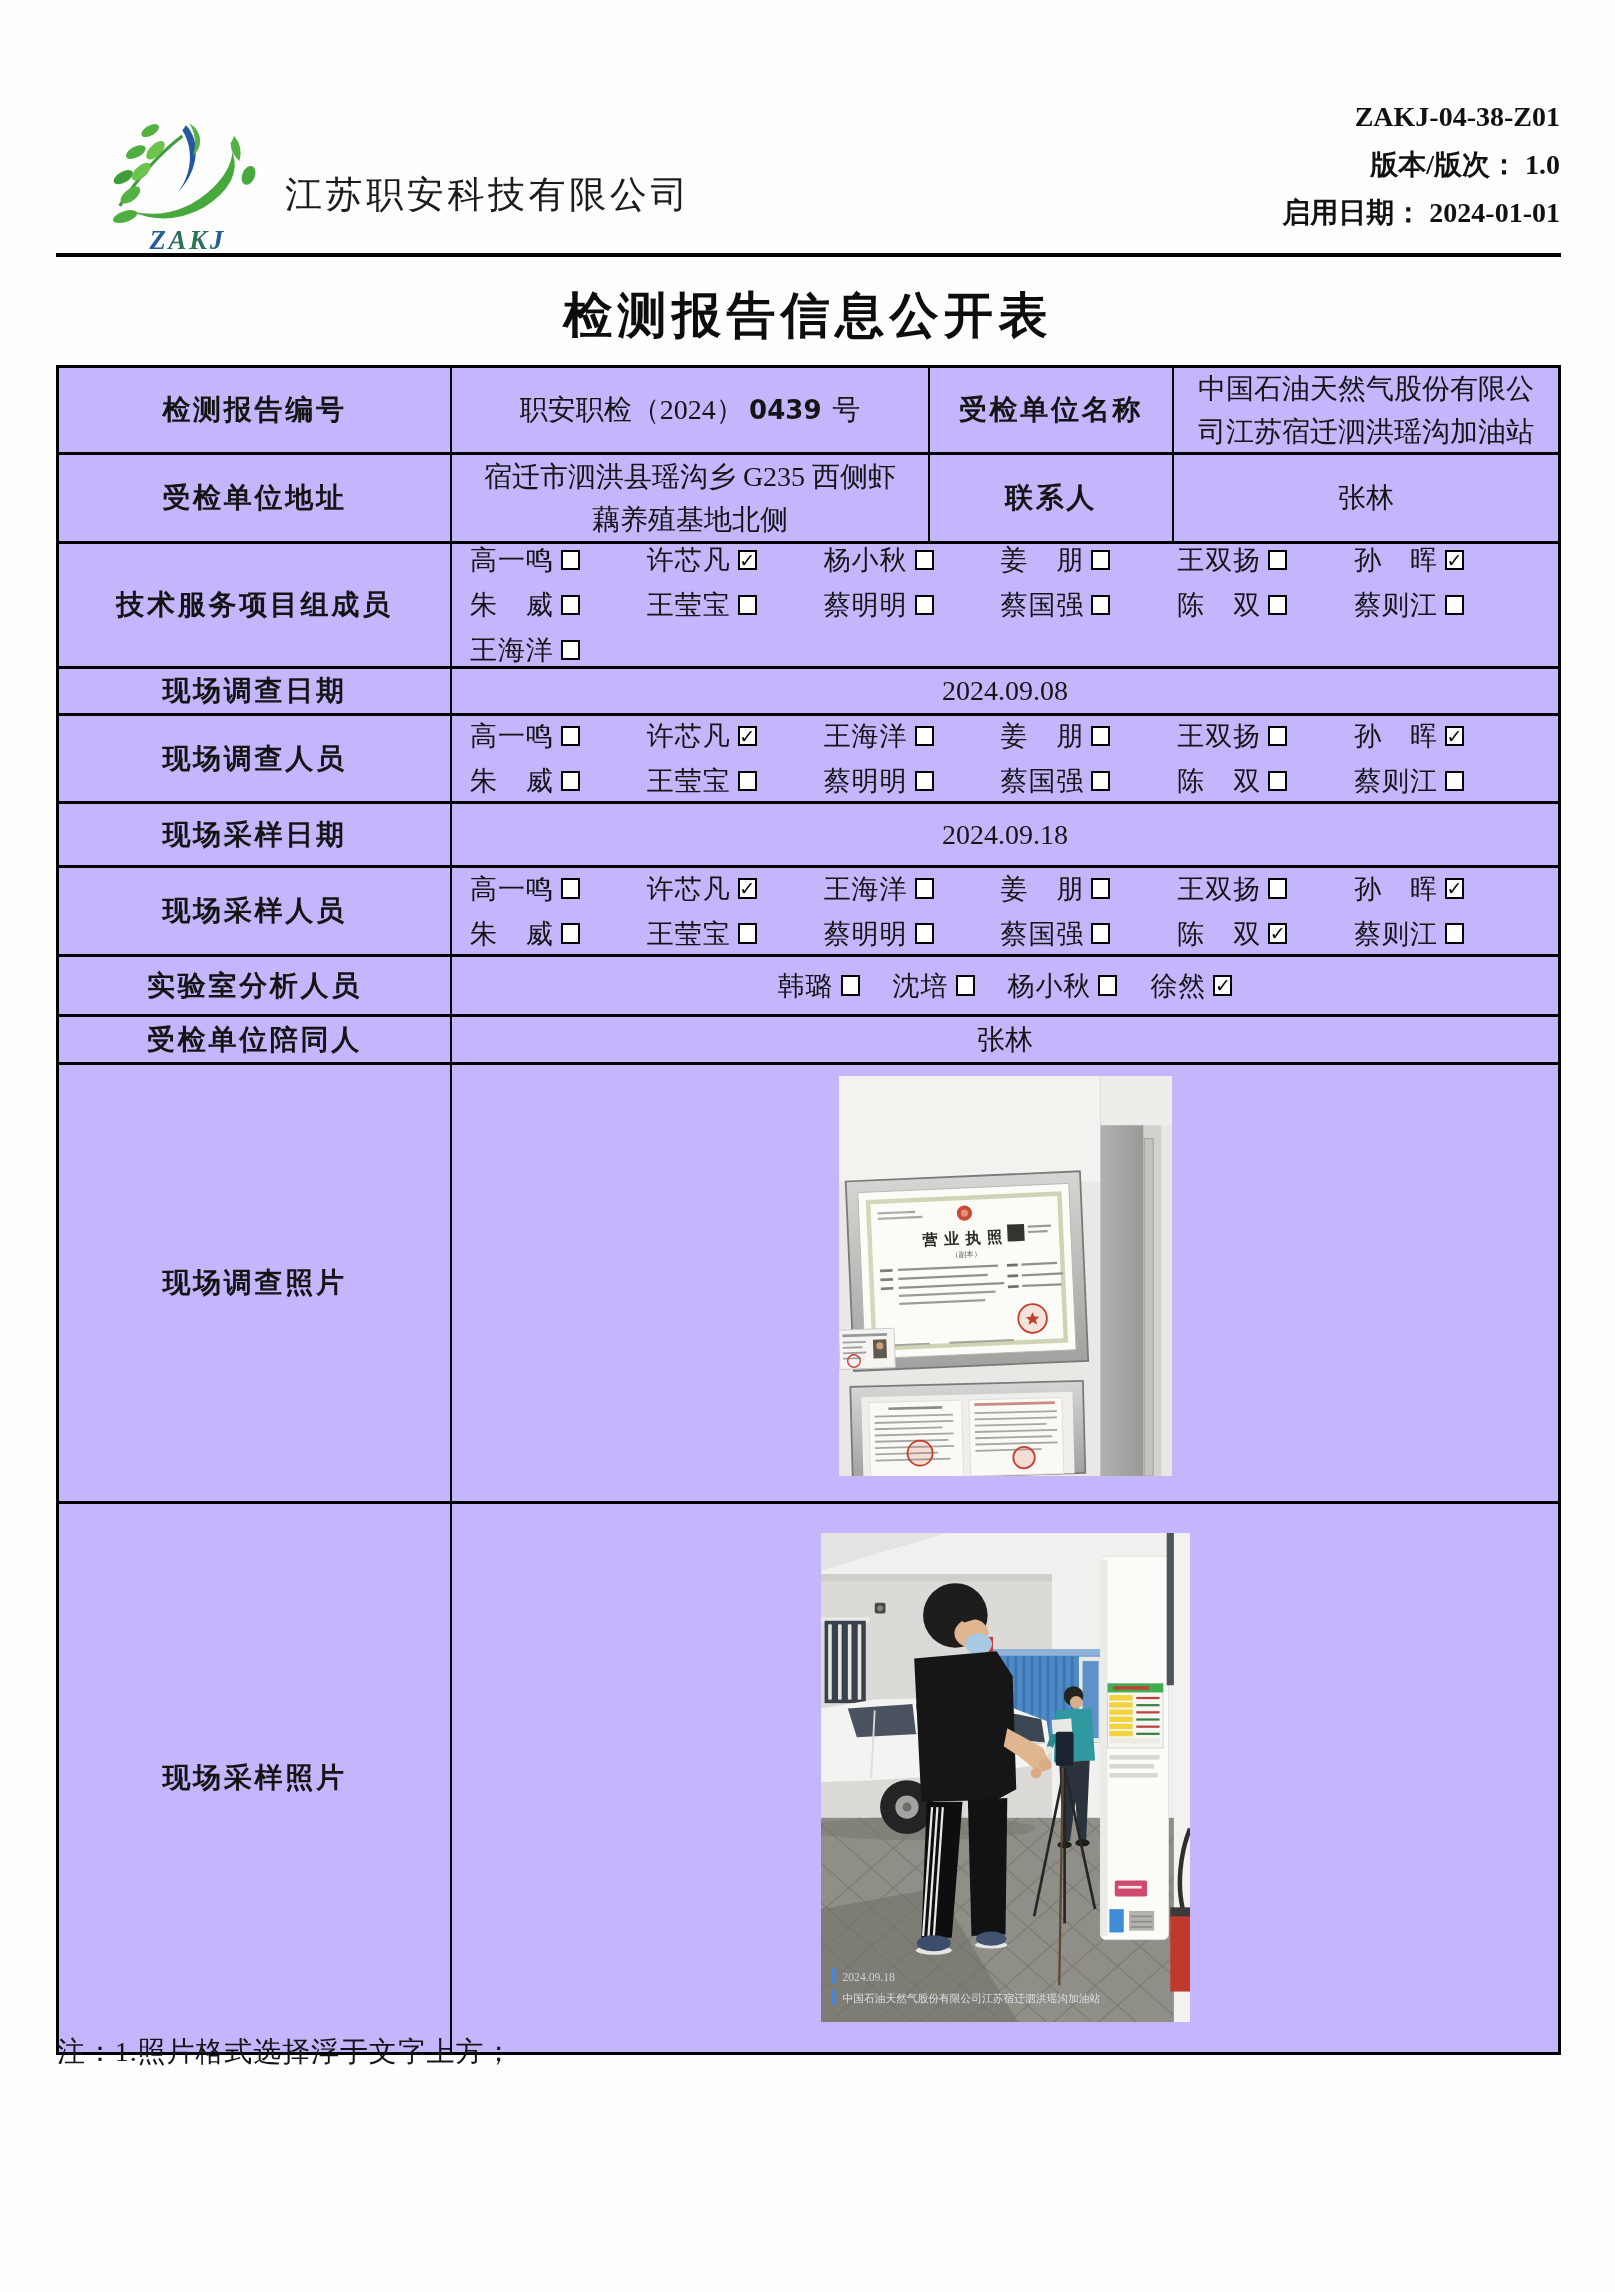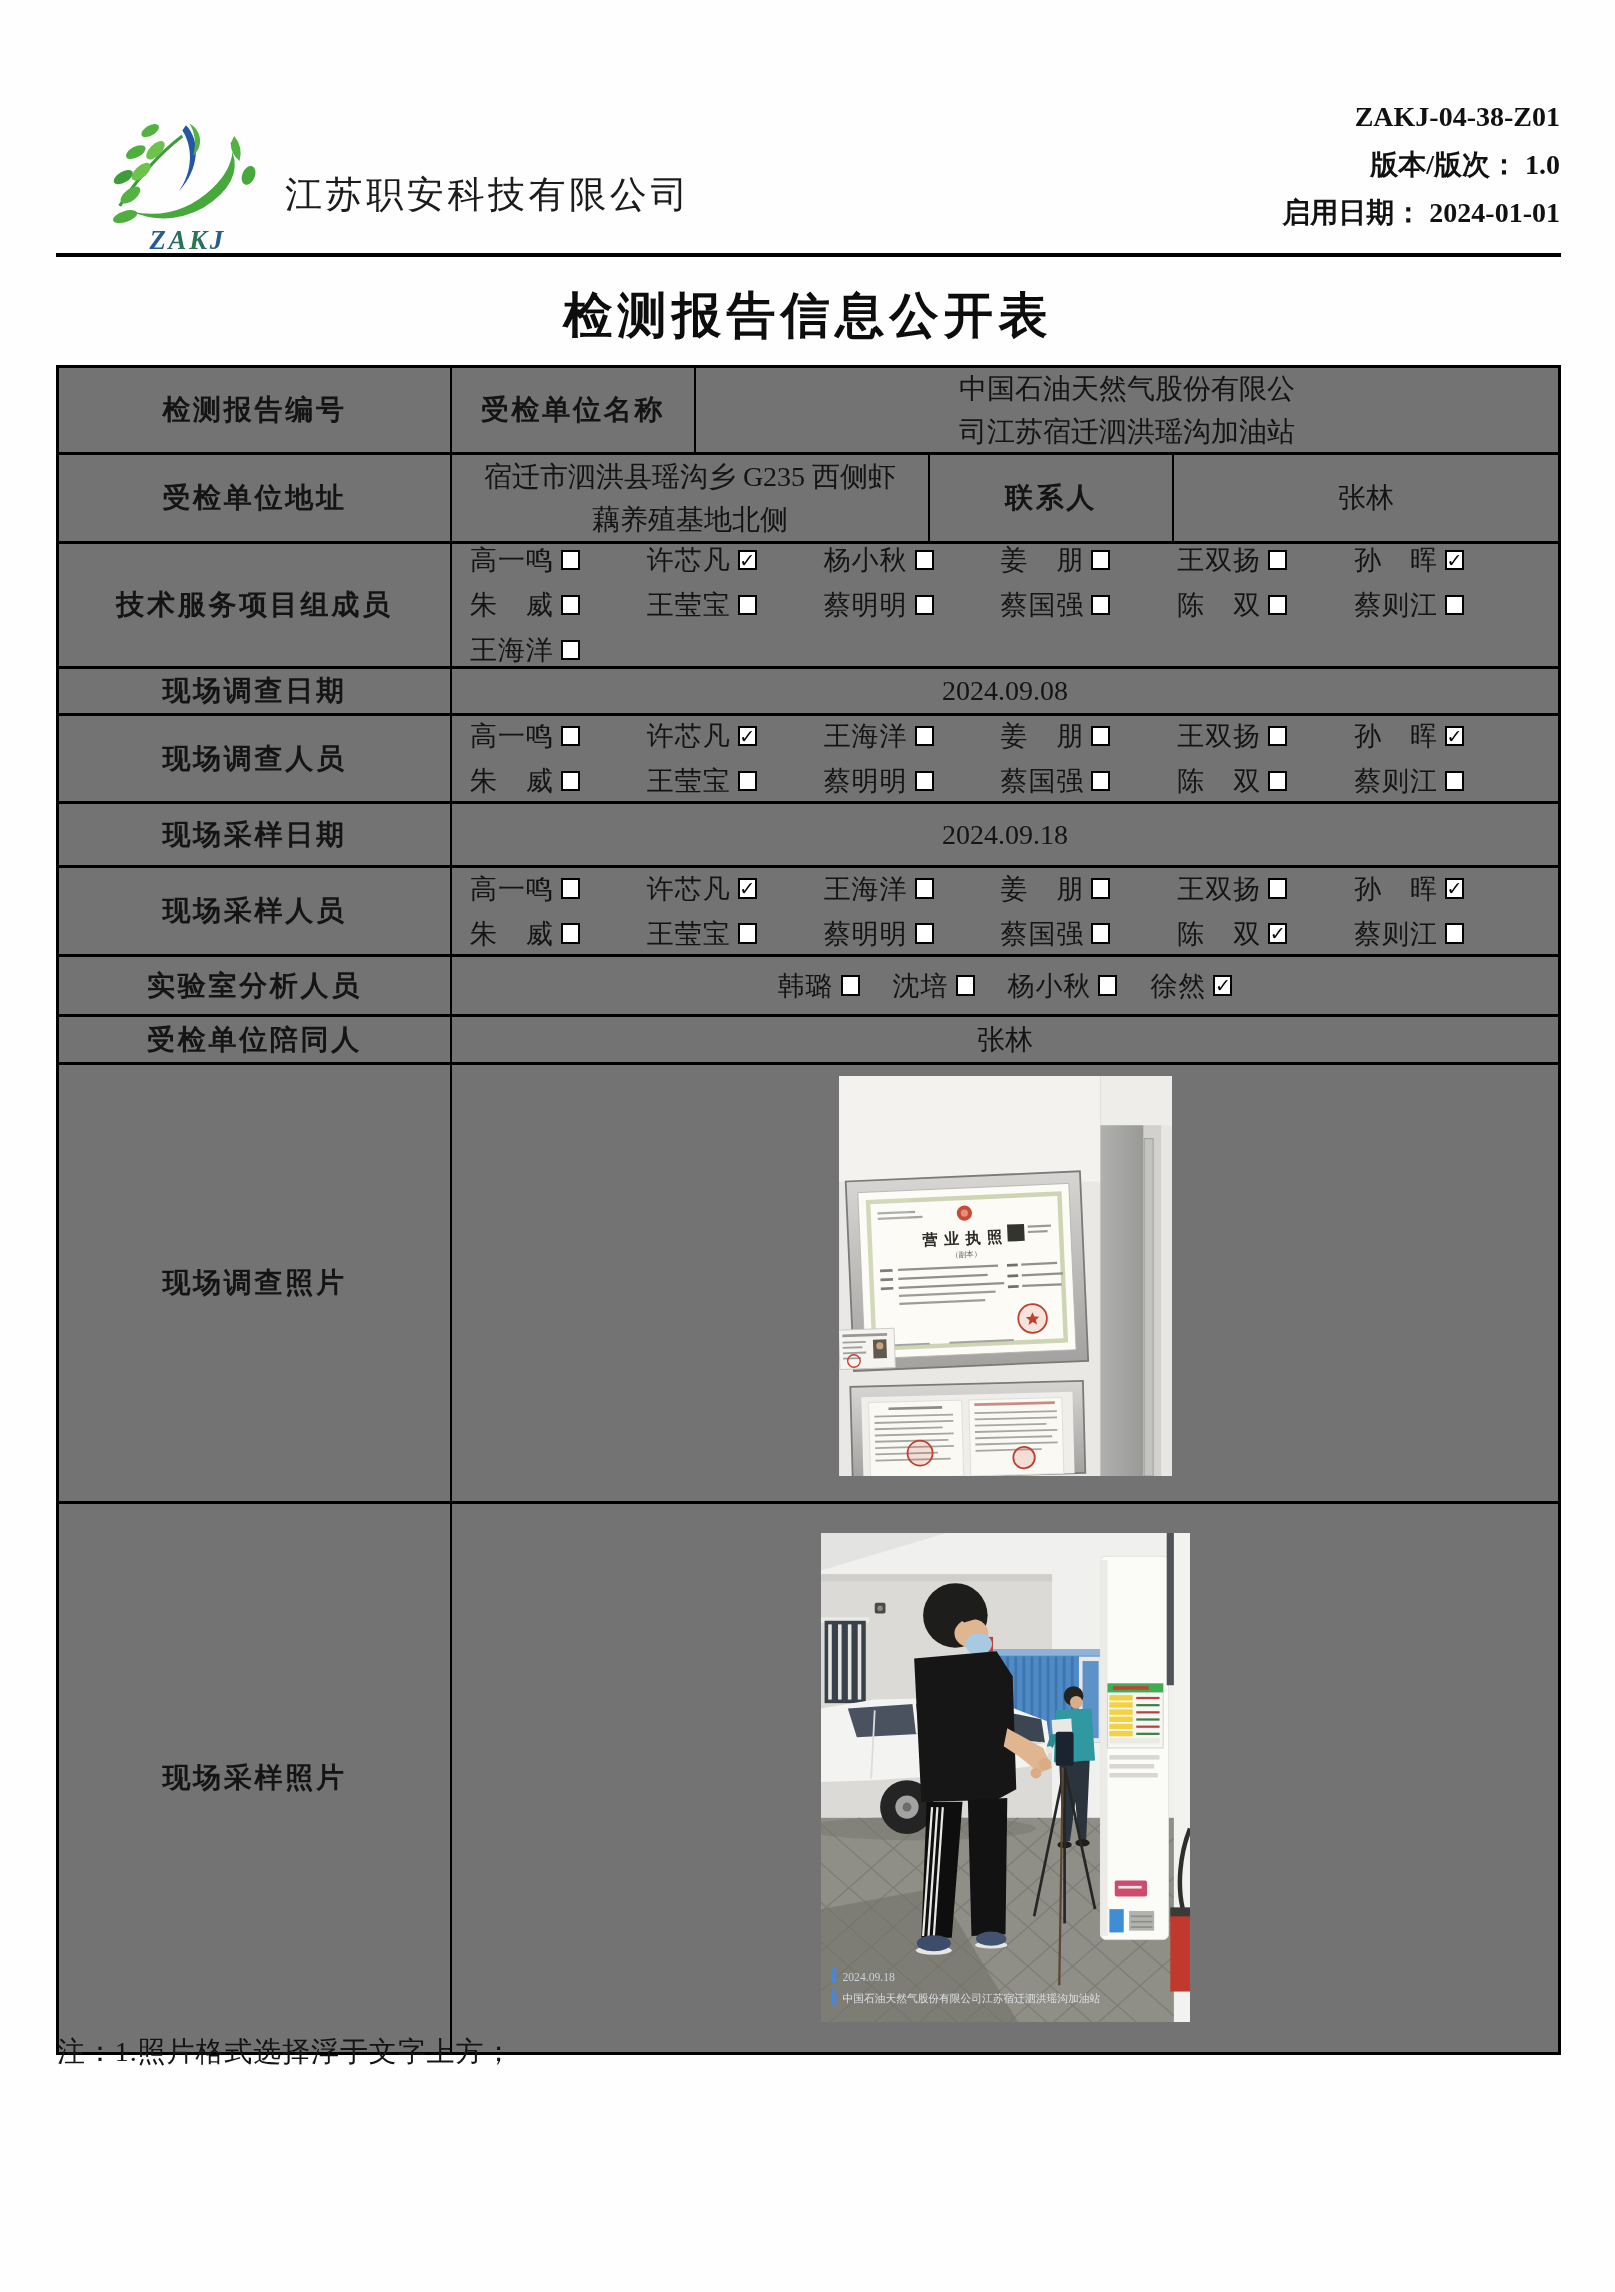--- a/index.html
+++ b/index.html
@@ -9,21 +9,21 @@
     position:relative; width:1616px; height:2293px; background:#fefefe;
     font-family:"Liberation Serif","DejaVu Serif",serif; color:#141414; overflow:hidden;
   }
   
   .logo-wrap { position:absolute; left:100px; top:116px; width:179px; height:142px; }
   .company-name { position:absolute; left:285px; top:170px; font-size:37px; letter-spacing:3.6px; color:#1c1c1c; }
   .codes { position:absolute; right:56px; top:93px; text-align:right; font-size:28px; line-height:48px; color:#111;font-weight:bold; }
   .header-rule { position:absolute; left:56px; top:253px; width:1505px; height:3.6px; background:#000; }
   .doc-title { position:absolute; left:0; top:283px; width:100%; text-align:center; font-size:49px; font-weight:bold; letter-spacing:5.4px; color:#0d0d0d; }
   
-  .form-table { position:absolute; left:56px; top:365px; width:1505px; border:3.6px solid #000; background:#737373; }
+  .form-table { position:absolute; left:56px; top:365px; width:1505px; border:3.6px solid #000; background:#c4b5fd; }
   .trow { display:flex; width:100%; border-bottom:3.6px solid #000; }
   .trow:last-child { border-bottom:none; }
   .cell { min-width:0; }
   .cell + .cell { border-left:2.7px solid #000; }
   .c1 { width:391px; flex:none; }
   .c2 { width:478px; flex:none; }
   .c3 { width:244px; flex:none; }
   .c4 { flex:1; }
   .cwide { flex:1; }
   .lbl { display:flex; align-items:center; justify-content:center; font-weight:bold; font-size:28px; letter-spacing:2.7px; text-align:center; }
@@ -87,20 +87,25 @@
     <div>启用日期： 2024-01-01</div>
   </div>
   <div class="header-rule"></div>
 
   <div class="doc-title">检测报告信息公开表</div>
 
   <div class="form-table">
 
     <div class="trow" style="height:87px">
       <div class="cell c1 lbl">检测报告编号</div>
+      <div class="cell c2 val">
+        <span>职安职检（2024）</span>
+          <span class="digits">0439</span>
+          <span class="suffix">号</span>
+      </div>
       <div class="cell c3 lbl">受检单位名称</div>
       <div class="cell c4 val">
         <span class="inner-narrow">中国石油天然气股份有限公司江苏宿迁泗洪瑶沟加油站</span>
       </div>
     </div>
 
     <div class="trow" style="height:89px">
       <div class="cell c1 lbl">受检单位地址</div>
       <div class="cell c2 val">
         <span class="inner-addr">宿迁市泗洪县瑶沟乡 G235 西侧虾藕养殖基地北侧</span>

